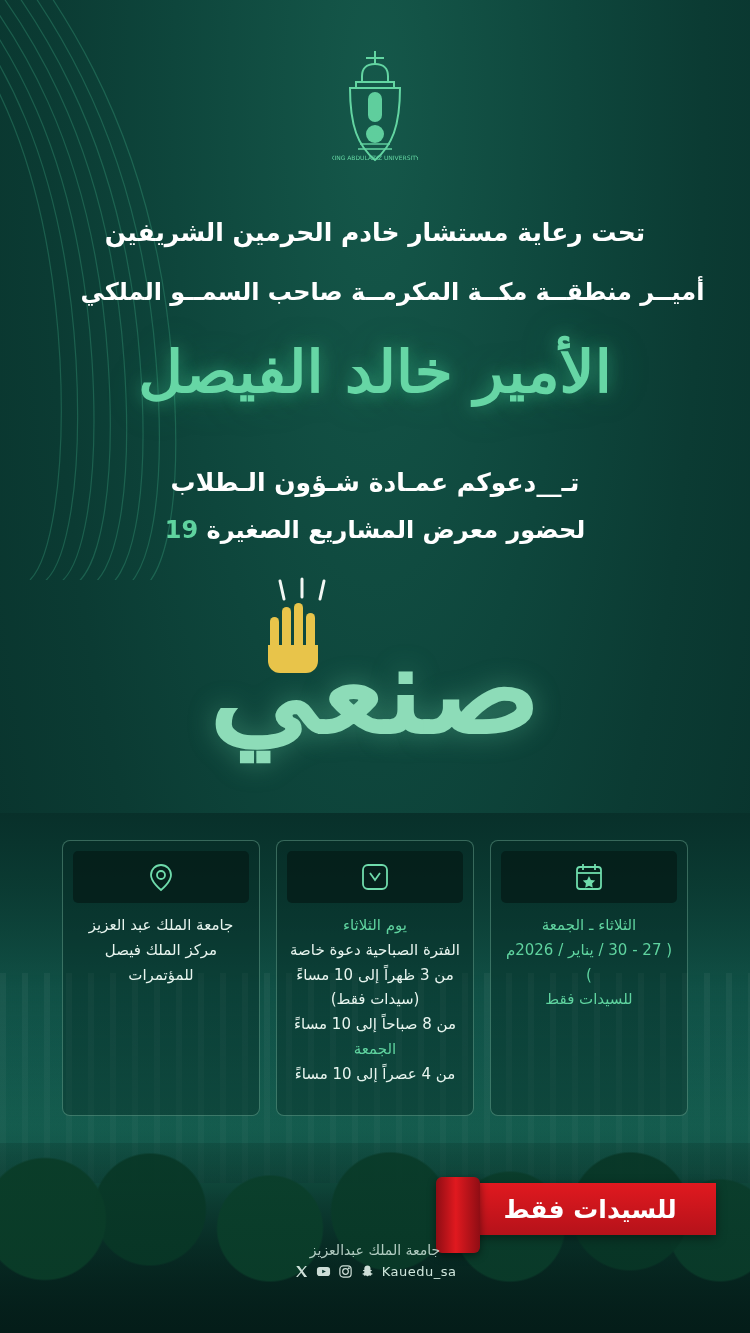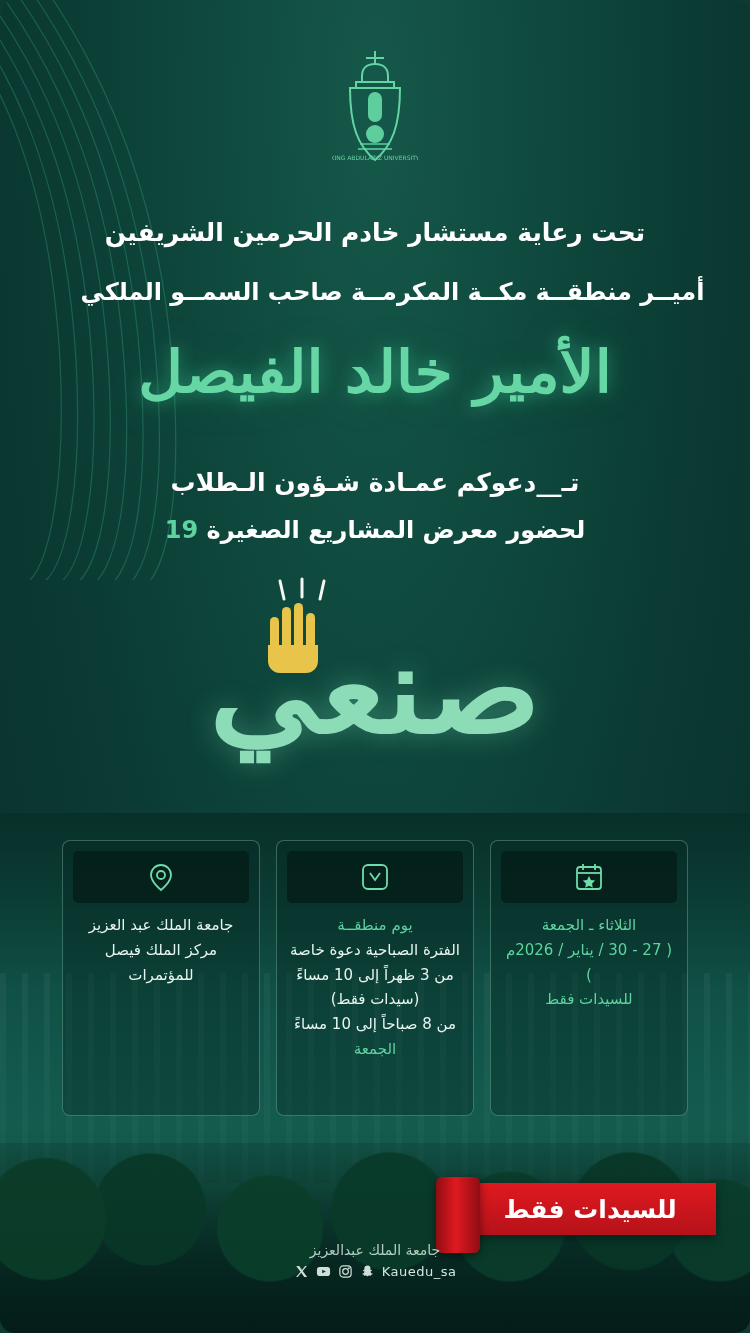--- a/index.html
+++ b/index.html
@@ -7,21 +7,20 @@
     width:750px;height:1333px;overflow:hidden;
     font-family:"DejaVu Sans","Liberation Sans",sans-serif;
     background:#0d3b33;
     position:relative;
   }
   .poster{
     position:absolute;inset:0;
     background:
       radial-gradient(ellipse at 50% 8%, #15584a 0%, #0e463c 38%, #0b3b33 62%, #08302a 100%);
     overflow:hidden;
-    border-radius:15px;
   }
   
   .contours{
     position:absolute;left:-60px;top:-40px;width:380px;height:620px;
     opacity:.30;pointer-events:none;
   }
   .contours svg{width:100%;height:100%;display:block;}
 
   
   .photo{
@@ -244,26 +243,27 @@
     <div class="card">
       <div class="card-icon-box">
         <svg class="card-icon" viewBox="0 0 30 30">
           <g fill="none" stroke="#6fdcac" stroke-width="1.8">
             <rect x="3" y="3" width="24" height="24" rx="5"></rect>
             <path d="M10 11 l5 7 l5 -7"></path>
           </g>
         </svg>
       </div>
       <div class="card-body">
-        <div class="lbl">يوم منطقــة</div>
+        <div class="lbl">يوم الثلاثاء</div>
         <div>الفترة الصباحية دعوة خاصة</div>
         <div>من 3 ظهراً إلى 10 مساءً</div>
         <div>(سيدات فقط)</div>
         <div>من 8 صباحاً إلى 10 مساءً</div>
         <div class="lbl">الجمعة</div>
+        <div>من 4 عصراً إلى 10 مساءً</div>
       </div>
     </div>
 
     <div class="card">
       <div class="card-icon-box">
         <svg class="card-icon" viewBox="0 0 30 30">
           <g fill="none" stroke="#6fdcac" stroke-width="1.8">
             <path d="M15 3 c -5.5 0 -10 4.4 -10 9.9 C 5 20 15 28 15 28 s 10 -8 10 -15.1 C 25 7.4 20.5 3 15 3 z"></path>
             <circle cx="15" cy="13" r="4"></circle>
           </g>

